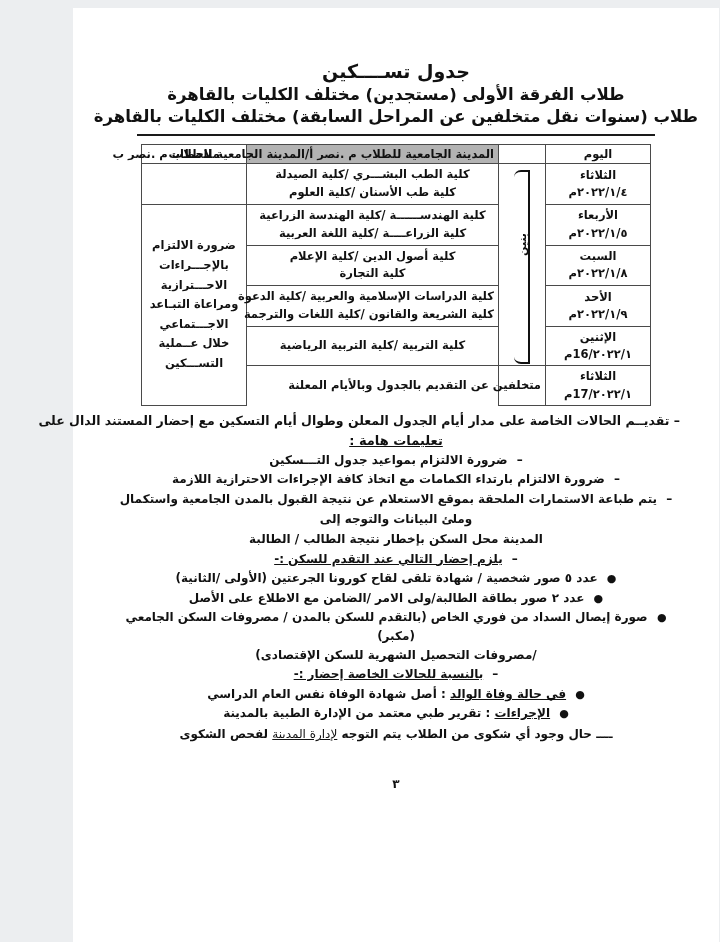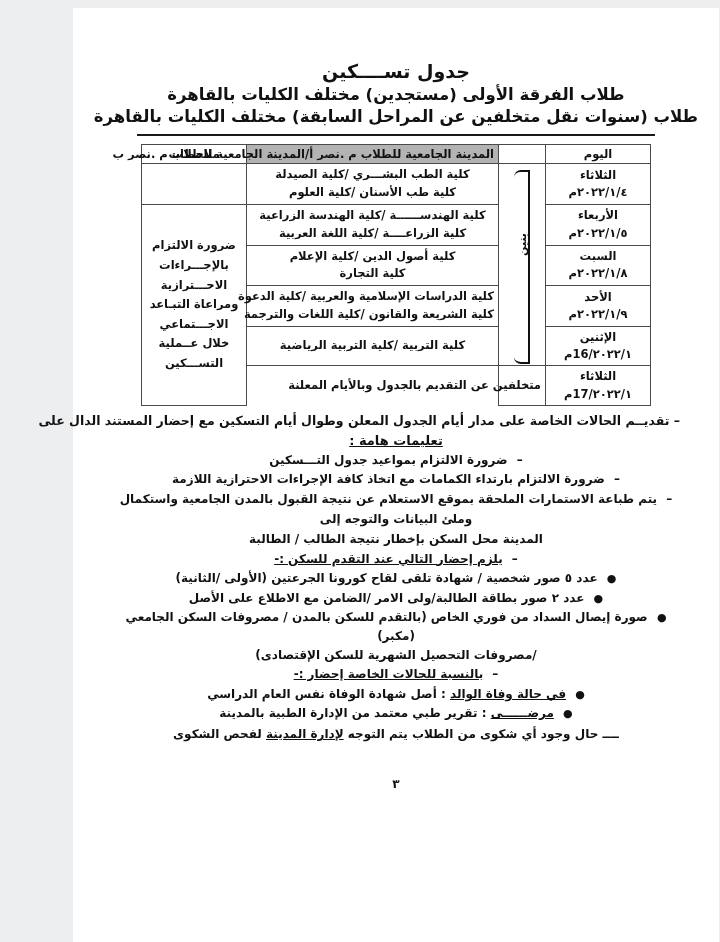--- a/index.html
+++ b/index.html
@@ -163,21 +163,21 @@
     font-weight: bold;
     line-height: 1.6;
     text-align: center;
   }
   ul.dots > li .dot {
     font-size: 11px;
     margin-left: 5px;
   }
   ul.dots > li .cont { display: block; }
   .u { text-decoration: underline; }
-  .bolder { font-weight: bold; }
+  .bolder { font-weight: normal; }
 
   .final-line {
     font-size: 12px;
     font-weight: bold;
     text-align: center;
     margin-top: 2px;
     line-height: 1.5;
   }
   .page-number {
     text-align: center;
@@ -345,21 +345,21 @@
 
     <ul class="dots">
       <li>
         <span class="dot">●</span>
         <span class="u">في حالة وفاة الوالد</span>
         <span>:</span>
         <span>أصل شهادة الوفاة نفس العام الدراسي</span>
       </li>
       <li>
         <span class="dot">●</span>
-        <span class="u">مرضــــــى</span>
+        <span class="u">الإجراءات</span>
         <span>:</span>
         <span>تقرير طبي معتمد من الإدارة الطبية بالمدينة</span>
       </li>
     </ul>
 
     <div class="final-line">
       <span>ــــ حال وجود أي شكوى من الطلاب يتم التوجه </span><span class="u bolder">لإدارة المدينة</span><span> لفحص الشكوى</span>
     </div>
 
     <div class="page-number">٣</div>

